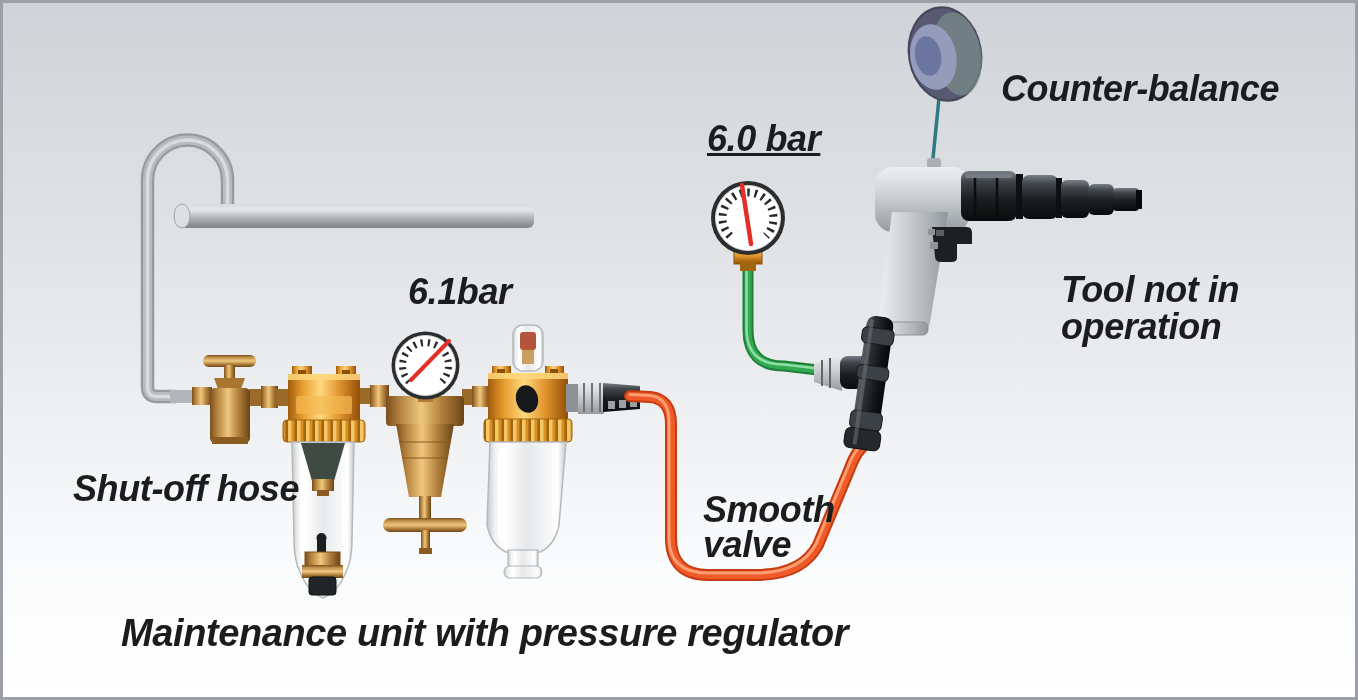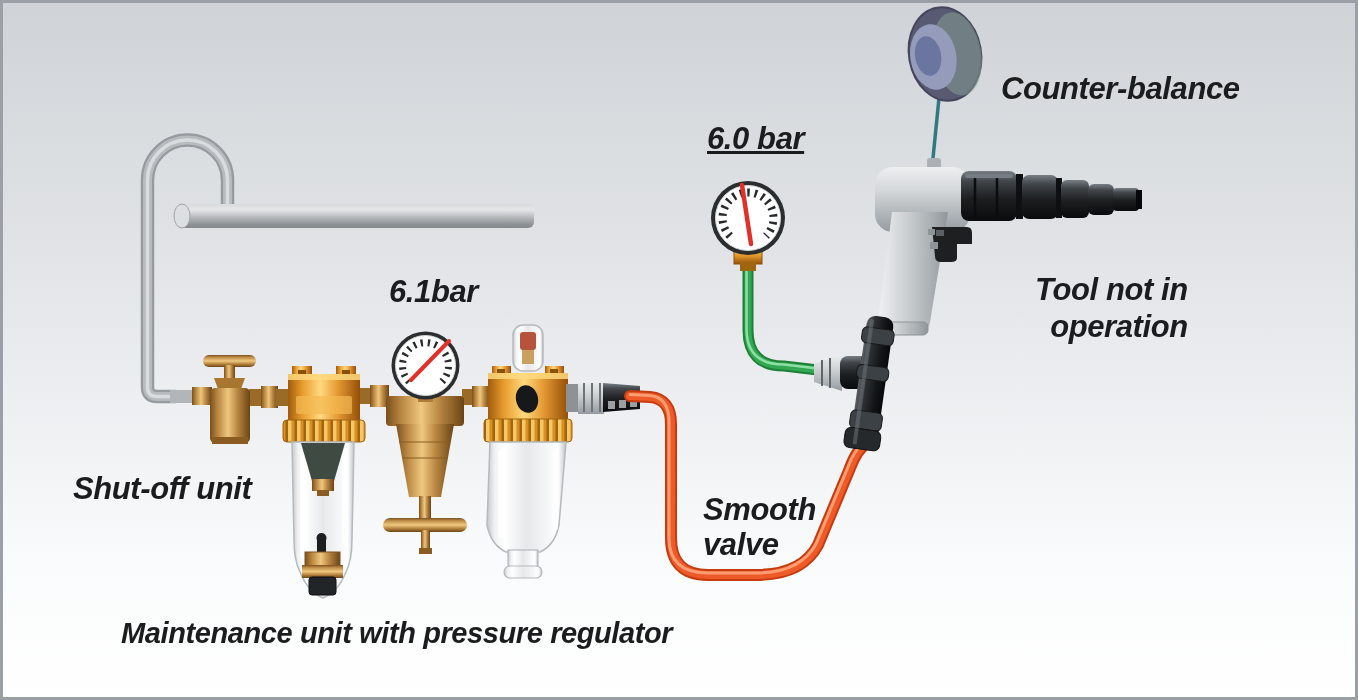--- a/index.html
+++ b/index.html
@@ -4,26 +4,26 @@
 <style>
   html,body{margin:0;padding:0;background:#ffffff;}
   .stage{
     position:relative;width:1358px;height:700px;overflow:hidden;
     font-family:"Liberation Sans",sans-serif;
   }
   .stage svg{position:absolute;left:0;top:0;}
   .label{
     position:absolute;
     font-weight:bold;font-style:italic;
-    font-size:31px;line-height:35px;letter-spacing:-0.4px;
+    font-size:36px;line-height:35px;letter-spacing:-0.4px;
     color:var(--label-text,#1b1c1e);
     white-space:nowrap;
   }
   .label .ln{display:block;}
-  .label.maint{font-size:29px;text-align:center;}
+  .label.maint{font-size:38px;text-align:center;}
   .label.toolstatus{line-height:37px;}
 </style>
 </head>
 <body>
 
 <div class="stage">
 <svg width="1358" height="700" viewBox="0 0 1358 700">
   <defs>
     <linearGradient id="bgGrad" x1="0" y1="0" x2="0" y2="1">
       <stop offset="0" stop-color="#cfd3d7"></stop>
@@ -268,26 +268,26 @@
       <rect x="858" y="316" width="27" height="134" rx="9" fill="url(#blackAcross)"></rect>
       <rect x="855" y="328" width="32" height="16" rx="5" fill="#3c4146" stroke="#17191b" stroke-width="1"></rect>
       <rect x="855" y="366" width="32" height="14" rx="5" fill="#3c4146" stroke="#17191b" stroke-width="1"></rect>
       <rect x="855" y="412" width="32" height="18" rx="5" fill="#3c4146" stroke="#17191b" stroke-width="1"></rect>
       <rect x="852" y="430" width="36" height="20" rx="6" fill="#26292c" stroke="#101214" stroke-width="1"></rect>
       <rect x="861" y="320" width="4" height="126" fill="#6c7278" opacity="0.55"></rect>
     </g>
   </g>
 </svg>
 
-  <div class="label" style="left:73px;top:471px;">Shut-off unit</div>
+  <div class="label" style="left:73px;top:471px;">Shut-off hose</div>
   <div class="label maint" style="left:121px;top:616px;">Maintenance unit with pressure regulator</div>
-  <div class="label" style="left:389px;top:274px;">6.1bar</div>
+  <div class="label" style="left:408px;top:274px;">6.1bar</div>
   <div class="label" style="left:703px;top:472px;margin-top:20px;">
     <span class="ln">Smooth</span>
     <span class="ln">valve</span>
   </div>
   <div class="label" style="left:707px;top:121px;text-decoration:underline;">6.0 bar</div>
   <div class="label" style="left:1001px;top:71px;">Counter-balance</div>
-  <div class="label toolstatus" style="left:1035px;top:271px;text-align:right;">
+  <div class="label toolstatus" style="left:1061px;top:271px;">
     <span class="ln">Tool not in</span>
     <span class="ln">operation</span>
   </div>
 </div>
 
 </body></html>

